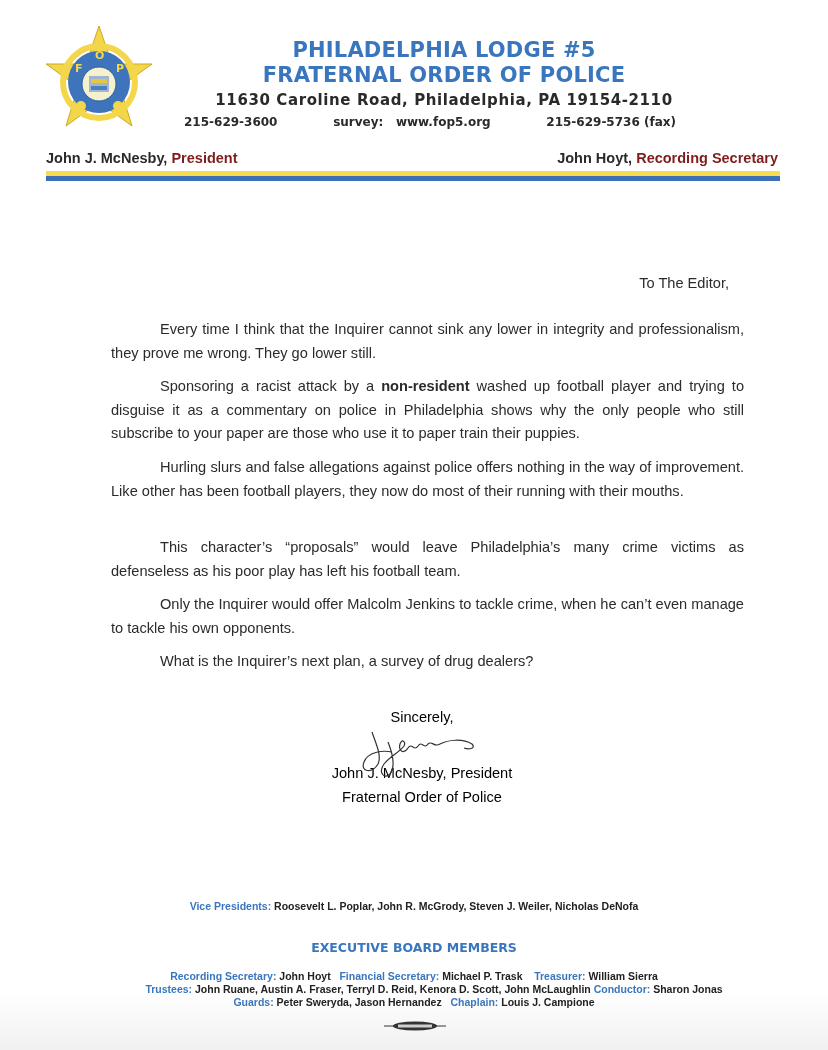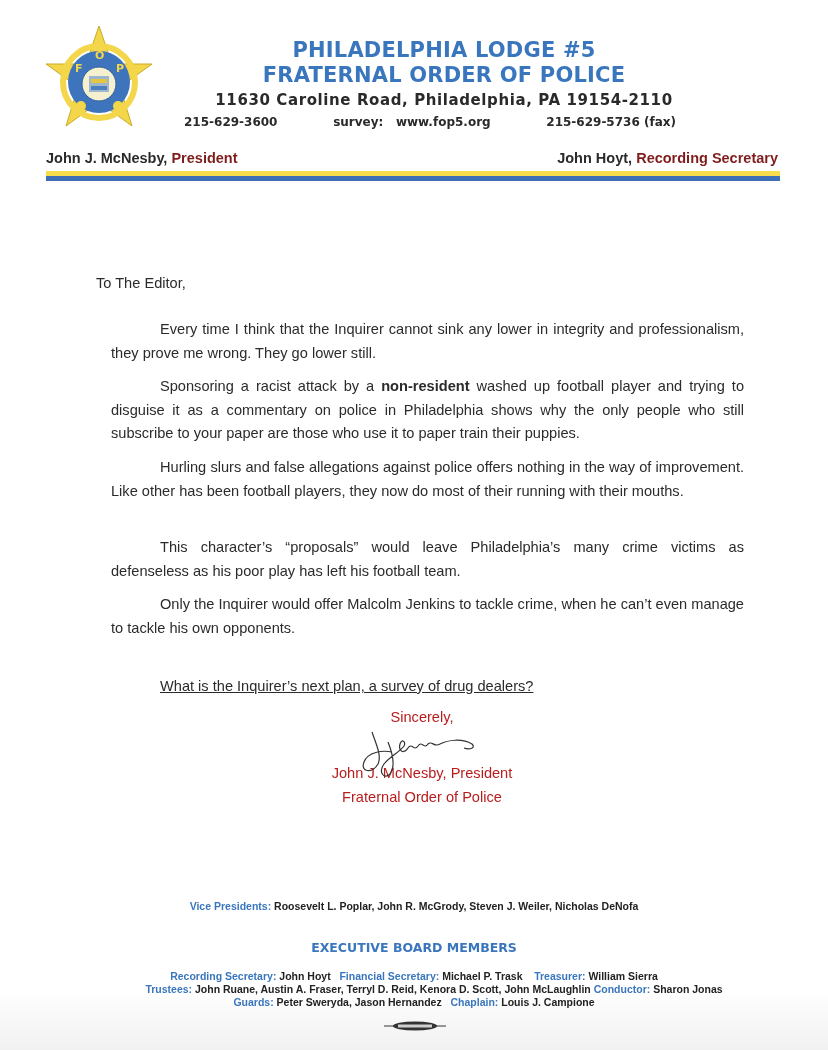--- a/index.html
+++ b/index.html
@@ -34,35 +34,35 @@
       display: flex; justify-content: space-between;
       font-family: "Liberation Sans", sans-serif; font-weight: bold; font-size: 14.5px;
     }
     .officers .nm { color: #2a2a2a; margin-top: 12px; }
     .officers .tl { color: #7f1d1d; }
     .stripe-y { position: absolute; left: 46px; width: 734px; top: 171px; height: 5px; background: #f7dd4b; }
     .stripe-b { position: absolute; left: 46px; width: 734px; top: 176px; height: 5px; background: #3d6fb6; }
 
     .letter {
       position: absolute; left: 96px; width: 633px;
-      font-family: "Liberation Sans", sans-serif; font-size: 14.6px; color: #2b2b2b; line-height: 23.5px;
+      font-family: "Liberation Sans", sans-serif; font-size: 14.6px; color: #2b2b2b; line-height: 23.5px; text-align: right;
     }
     .salute { top: 272px; }
     .p { text-align: justify; text-indent: 49px; margin: 15px; }
     .p1 { top: 303px; }
     .p2 { top: 360px; }
     .p3 { top: 441px; }
     .p4 { top: 521px; }
     .p5 { top: 578px; }
-    .p6 { top: 660px; text-decoration: underline; }
+    .p6 { top: 635px; }
     .p .b { font-weight: bold; }
 
     .sign-block {
       position: absolute; left: 280px; width: 284px; text-align: center;
-      font-family: "Liberation Sans", sans-serif; font-size: 14.6px; color: #b91c1c; line-height: 23.5px;
+      font-family: "Liberation Sans", sans-serif; font-size: 14.6px; color: #000000; line-height: 23.5px;
     }
     .sincerely { top: 706px; }
     .signame { top: 762px; }
     .signature { position: absolute; left: 352px; top: 722px; width: 130px; height: 60px; }
 
     .board {
       position: absolute; left: 0; width: 828px; text-align: center;
       font-family: "Liberation Sans", sans-serif; font-weight: bold; font-size: 10.5px; line-height: 13.5px;
       color: #222; letter-spacing: 0px;
     }

